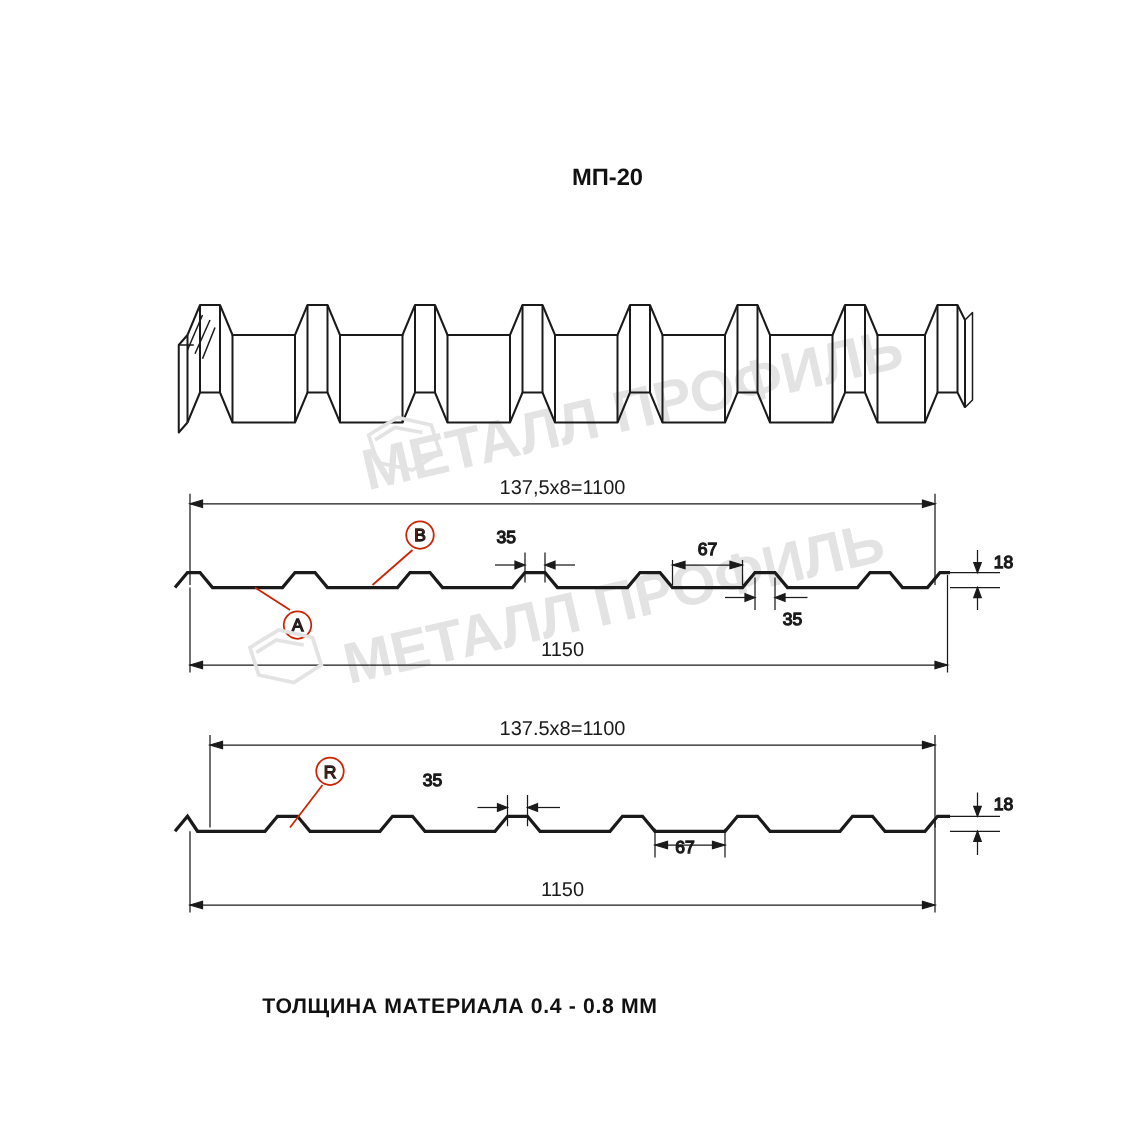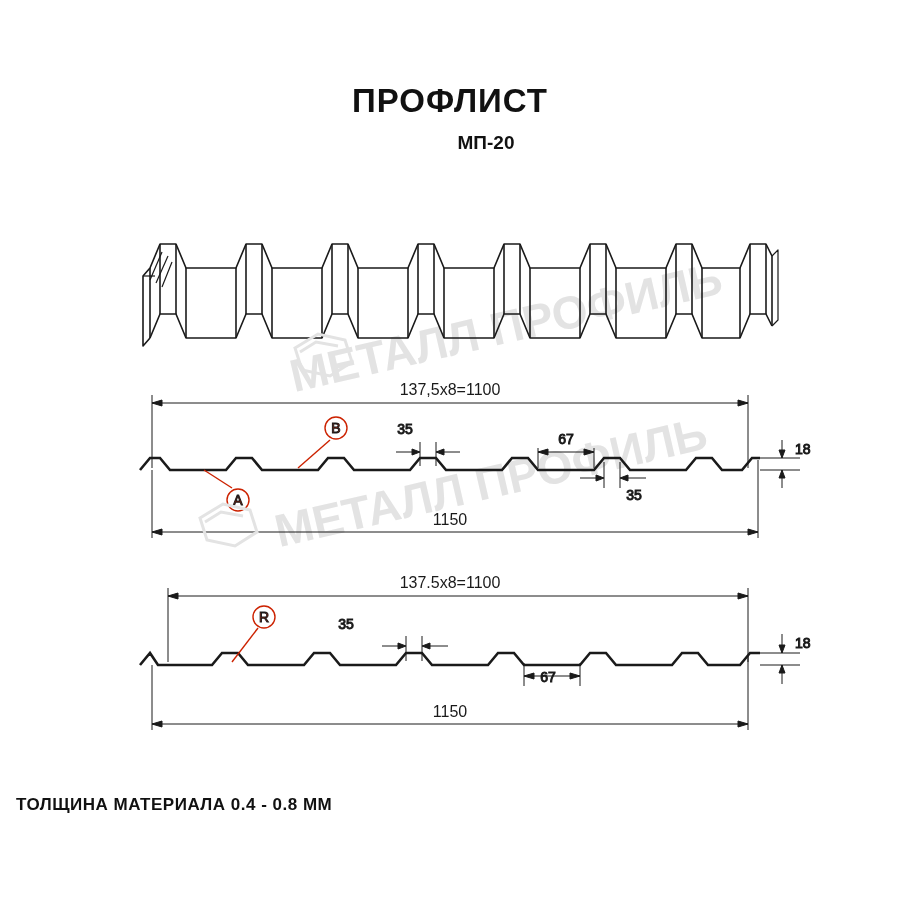--- a/index.html
+++ b/index.html
@@ -38,23 +38,23 @@
     width: 900px;
     text-align: center;
     font-size: 19px;
     font-weight: bold;
     color: #111;
     padding-left: 36px;
   }
   .footer {
     position: absolute;
     top: 795px;
-    left: 16px;
+    left: 6px;
     width: 724px;
-    text-align: left;
+    text-align: center;
     font-size: 17px;
     font-weight: bold;
     letter-spacing: 0.5px;
     color: #111;
   }
   svg.drawing {
     position: absolute;
     top: 0;
     left: 0;
   }
@@ -68,21 +68,20 @@
     user-select: none;
   }
   .wm1 { top: 300px; left: 285px; font-size: 46px; }
   .wm2 { top: 455px; left: 270px; font-size: 46px; }
 </style>
 </head>
 <body>
 
 <div class="page">
 
-  <div class="title">ПРОФЛИСТ</div>
   <div class="subtitle">МП-20</div>
 
   <div class="wm wm1">МЕТАЛЛ ПРОФИЛЬ</div>
   <div class="wm wm2">МЕТАЛЛ ПРОФИЛЬ</div>
 
   <svg class="drawing" width="900" height="900" viewBox="0 0 900 900">
 
     <g stroke="#1a1a1a" fill="none" stroke-width="1.6" stroke-linejoin="round">
 
       <path d="M150 268 L160 244 L176 244 L186 268

